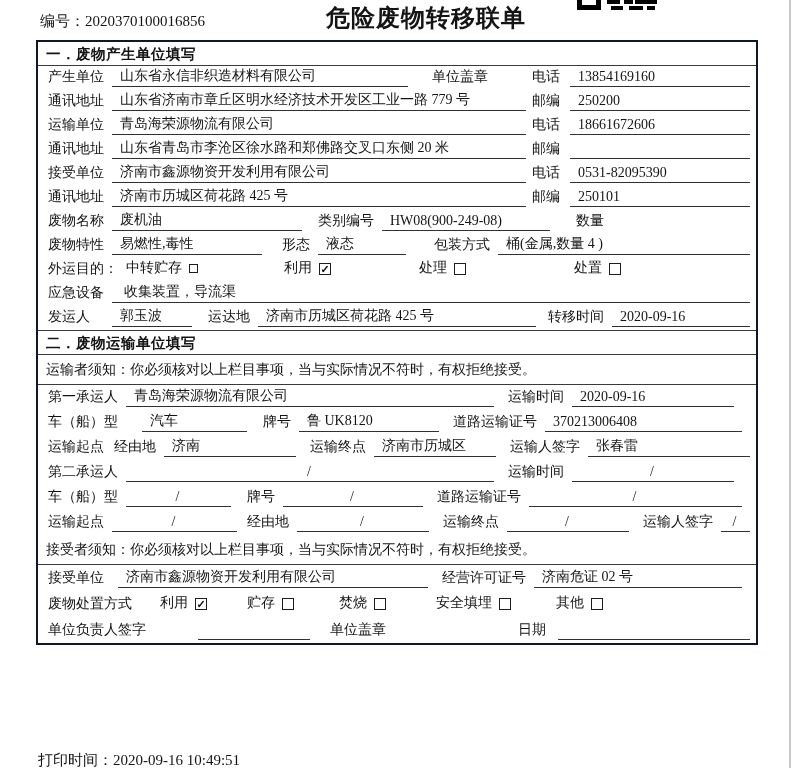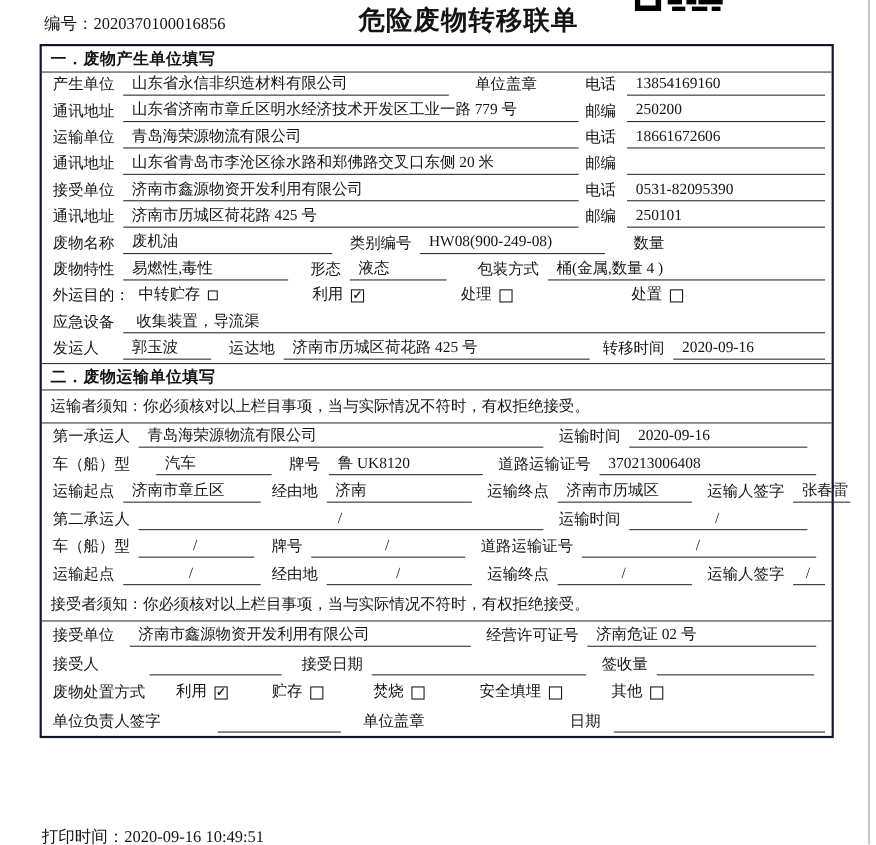--- a/index.html
+++ b/index.html
@@ -184,21 +184,20 @@
         <span class="lb">车（船）型</span>
         <span class="u" style="width:105px;margin-left:24px">汽车</span>
         <span class="lb" style="margin-left:16px">牌号</span>
         <span class="u" style="width:140px;margin-left:8px">鲁 UK8120</span>
         <span class="lb" style="margin-left:14px">道路运输证号</span>
         <span class="u g" style="margin-left:8px;margin-right:8px">370213006408</span>
       </div>
 
       <div class="row">
         <span class="lb">运输起点</span>
-        <span class="u" style="width:125px;margin-left:8px">济南市章丘区</span>
         <span class="lb" style="margin-left:10px">经由地</span>
         <span class="u" style="width:132px;margin-left:8px">济南</span>
         <span class="lb" style="margin-left:14px">运输终点</span>
         <span class="u" style="width:122px;margin-left:8px">济南市历城区</span>
         <span class="lb" style="margin-left:14px">运输人签字</span>
         <span class="u g" style="margin-left:8px">张春雷</span>
       </div>
 
       <div class="row">
         <span class="lb">第二承运人</span>
@@ -231,28 +230,20 @@
     <div class="sec3">
       <div class="notice">接受者须知：你必须核对以上栏目事项，当与实际情况不符时，有权拒绝接受。</div>
 
       <div class="row">
         <span class="lb" style="width:64px">接受单位</span>
         <span class="u" style="width:310px;margin-left:6px">济南市鑫源物资开发利用有限公司</span>
         <span class="lb" style="margin-left:14px">经营许可证号</span>
         <span class="u g" style="margin-left:8px;margin-right:8px">济南危证 02 号</span>
       </div>
 
-      <div class="row">
-        <span class="lb" style="width:64px">接受人</span>
-        <span class="u" style="width:120px;margin-left:24px"></span>
-        <span class="lb" style="margin-left:18px">接受日期</span>
-        <span class="u" style="width:195px;margin-left:8px"></span>
-        <span class="lb" style="margin-left:14px">签收量</span>
-        <span class="u g" style="margin-left:8px;margin-right:10px"></span>
-      </div>
 
       <div class="row">
         <span class="lb">废物处置方式</span>
         <span class="opt" style="margin-left:28px">
           <span class="lb">利用</span>
           <span class="cbx">✓</span>
         </span>
         <span class="opt" style="margin-left:40px">
           <span class="lb">贮存</span>
           <span class="cbx"></span>

